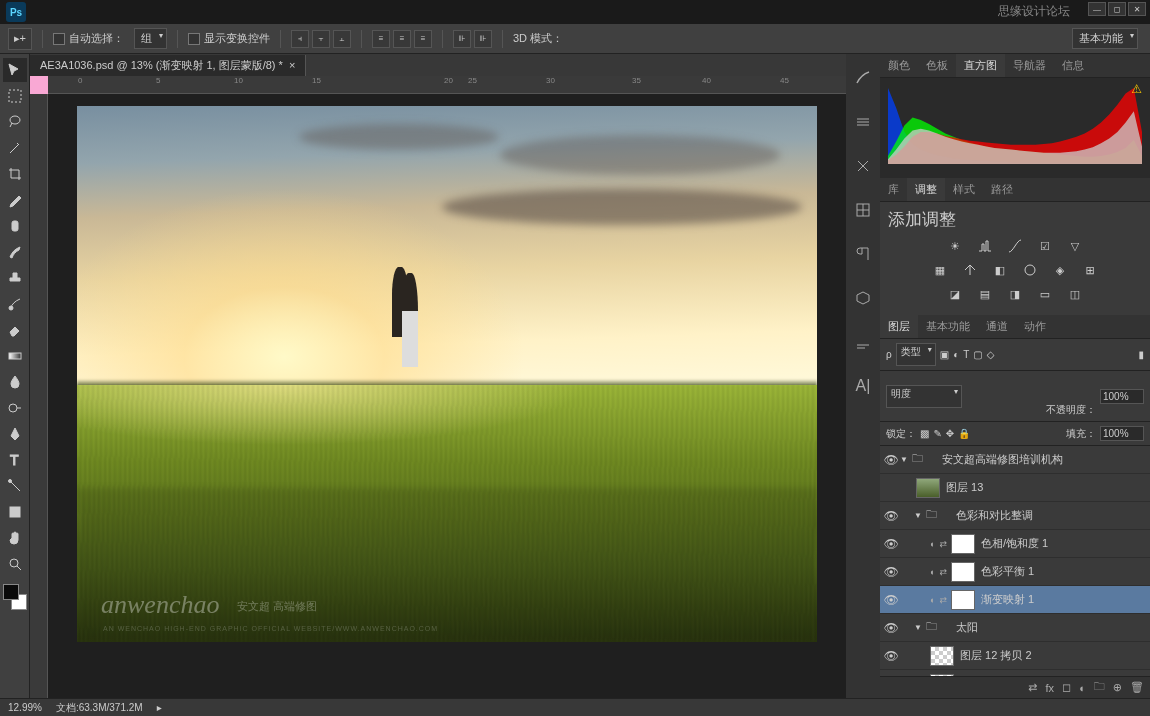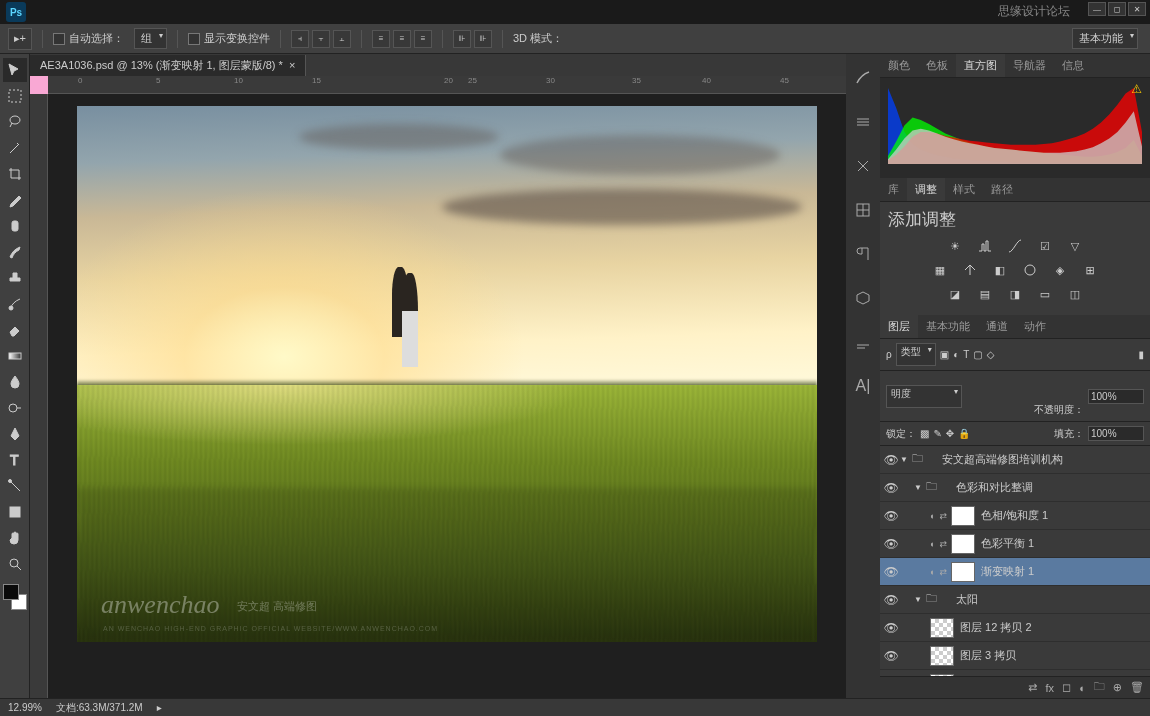--- a/index.html
+++ b/index.html
@@ -64,21 +64,21 @@
 .histo-warn { position:absolute; right:8px; top:4px; color:#fc0; font-size:12px; }
 .histo-svg { width:100%; height:80px; }
 .adj-panel { padding:6px 8px; background:#3a3a3a; }
 .adj-head { font-size:17px; margin-bottom:6px; }
 .adj-row { display:flex; gap:10px; justify-content:center; margin:6px 0; }
 .adj-ic { width:20px; height:18px; display:flex; align-items:center; justify-content:center; cursor:pointer; }
 .adj-ic svg { width:16px; height:16px; fill:#ccc; }
 .layers { flex:1; display:flex; flex-direction:column; background:#3a3a3a; min-height:0; }
 .ly-opts { padding:4px 6px; display:flex; align-items:center; gap:4px; font-size:10px; border-bottom:1px solid #222; }
 .ly-opts .dropdown { font-size:10px; padding:1px 14px 6px 4px; }
-.small-input { width:56px; background:#2a2a2a; border:1px solid #555; padding:1px 2px; font-size:10px; color:#ccc; }
+.small-input { width:44px; background:#2a2a2a; border:1px solid #555; padding:1px 2px; font-size:10px; color:#ccc; }
 .ly-list { flex:1; overflow-y:auto; background:#3a3a3a; }
 .ly-row { display:flex; align-items:center; height:28px; border-bottom:1px solid #2e2e2e; padding-left:2px; }
 .ly-row.sel { background:#5a7aa0; }
 .eye { width:18px; text-align:center; cursor:pointer; font-size:12px; }
 .ly-indent { display:inline-block; }
 .ly-arrow { width:10px; font-size:8px; cursor:pointer; }
 .ly-thumb { width:24px; height:20px; border:1px solid #666; background:#fff; margin:0 2px; }
 .ly-thumb.folder { background:none; border:none; }
 .ly-thumb.mask { background:#fff; }
 .ly-thumb.checker { background:repeating-conic-gradient(#ccc 0 25%, #fff 0 50%) 0 0/8px 8px; }
@@ -431,20 +431,26 @@
       </div>
       <div class="ly-list" id="layer-list">
           <div class="ly-row">
             <span class="eye">👁</span>
             <span class="ly-indent" style="width:0px"></span>
             <span class="ly-arrow">▼</span>
             <span class="ly-thumb folder">🗀</span>
             <span class="ly-name">安文超高端修图培训机构</span>
           </div>
           <div class="ly-row">
+            <span class="eye"></span>
+            <span class="ly-indent" style="width:14px"></span>
+            <span class="ly-thumb" style="background:linear-gradient(#8fa77a,#4a5f2a)"></span>
+            <span class="ly-name">图层 13</span>
+          </div>
+          <div class="ly-row">
             <span class="eye">👁</span>
             <span class="ly-indent" style="width:14px"></span>
             <span class="ly-arrow">▼</span>
             <span class="ly-thumb folder">🗀</span>
             <span class="ly-name">色彩和对比整调</span>
           </div>
           <div class="ly-row">
             <span class="eye">👁</span>
             <span class="ly-indent" style="width:28px"></span>
             <span class="ly-link">◐</span>

